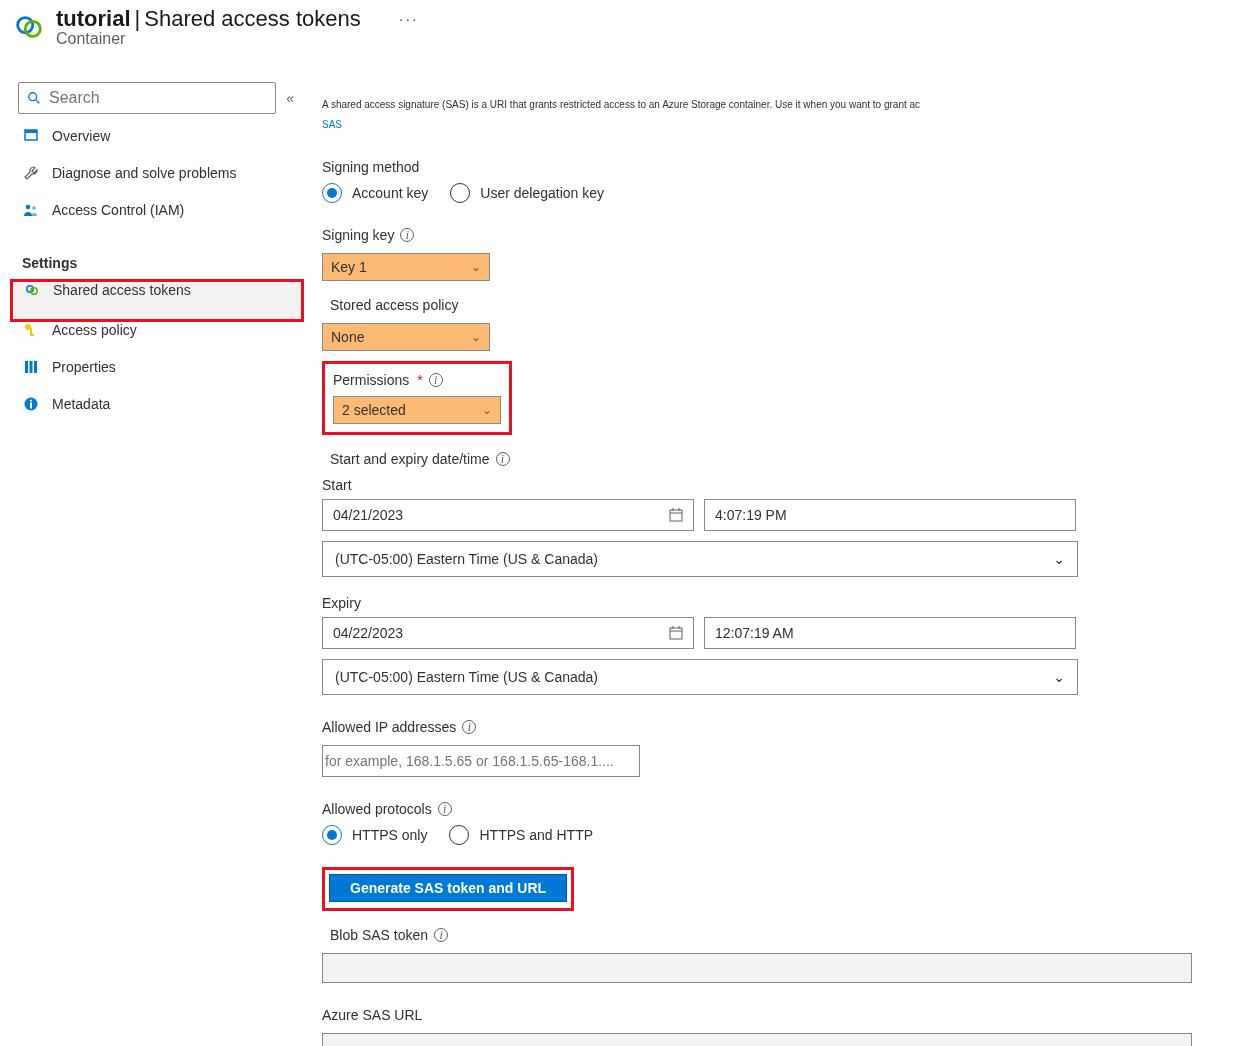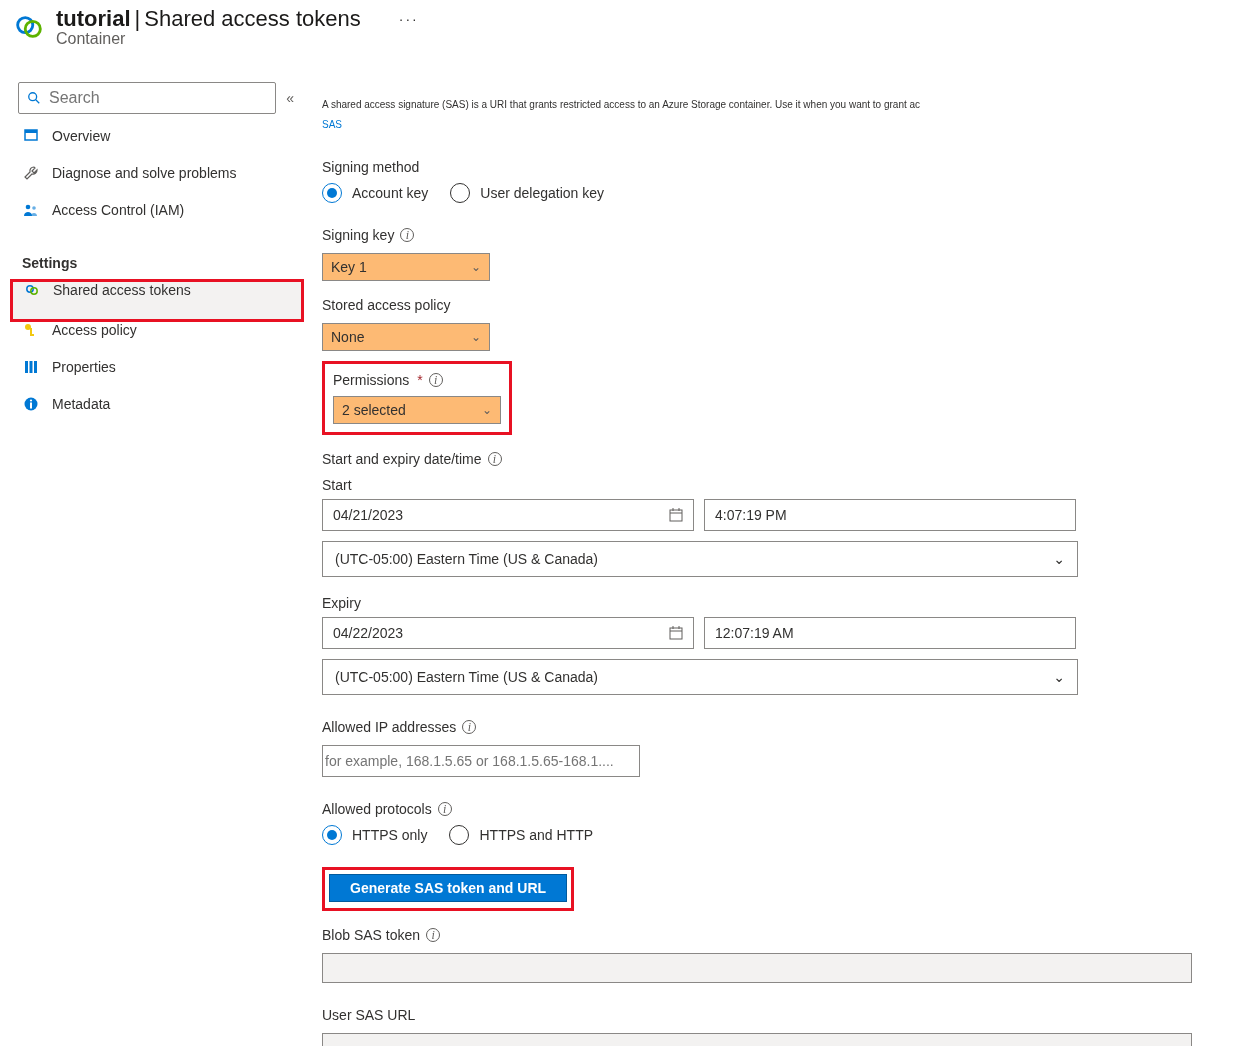--- a/index.html
+++ b/index.html
@@ -19,21 +19,21 @@
   .searchbox input { border:none; outline:none; flex:1; font-size:16px; background:transparent; color:#323130; }
   .collapse { color:#605e5c; font-size:14px; cursor:pointer; }
   .nav-item { display:flex; align-items:flex-start; height:37px; padding:0 0 0 12px; gap:12px; cursor:pointer; }
   .nav-item .icon { width:18px; display:flex; align-items:center; justify-content:center; }
   .section-header { font-weight:600; padding:16px 0 8px 12px; }
   .nav-item.selected { background:#f3f2f1; }
   .main { flex:1; padding:47px 0 0 20px; overflow:hidden; }
   .intro { font-size:10px; line-height:20px; white-space:nowrap; overflow:hidden; }
   .intro a { color:#0078d4; text-decoration:none; }
   .field-label { font-size:14px; margin:24px 0 10px 0; display:flex; align-items:center; gap:6px; }
-  .field-label.tight-top { margin-top:16px; }
+  .field-label.tight-top { margin-top:16px;margin-left:8px; }
   .req { color:#a4262c; margin-left:2px; }
   .info-icon { font-size:12px; color:#605e5c; border:1px solid #605e5c; border-radius:50%; width:14px; height:14px; display:inline-flex; align-items:center; justify-content:center; font-family:serif; font-style:italic; }
   .radio-row { display:flex; align-items:center; gap:22px; margin-top:-2px; }
   .radio { display:flex; align-items:center; gap:10px; cursor:pointer;justify-content:space-between; }
   .radio-c { width:20px; height:20px; border:1px solid #323130; border-radius:50%; display:flex; align-items:center; justify-content:center; }
   .radio.checked .radio-c { border-color:#0078d4; }
   .radio.checked .radio-c .dot { width:10px; height:10px; background:#0078d4; border-radius:50%; }
   .select { height:28px; width:168px; border:1px solid #8a8886; display:flex; align-items:center; justify-content:space-between; padding:0 8px; background:#fdba74; cursor:pointer; }
   .select .chev { font-size:12px; color:#605e5c; }
   .wide-select { height:36px; width:756px; border:1px solid #8a8886; display:flex; align-items:center; justify-content:space-between; padding:0 12px; margin-top:10px; background:#fff; cursor:pointer; }
@@ -286,16 +286,16 @@
         <div class="primary-btn">Generate SAS token and URL</div>
       </div>
     </div>
 
     <div class="field-label tight-top">
         <span>Blob SAS token</span>
         <span class="info-icon">i</span>
       </div>
     <div class="readonly-bar"></div>
 
-    <div class="field-label">User SAS URL</div>
+    <div class="field-label">Azure SAS URL</div>
     <div class="readonly-bar"></div>
   </div>
 </div>
 
 </body></html>

